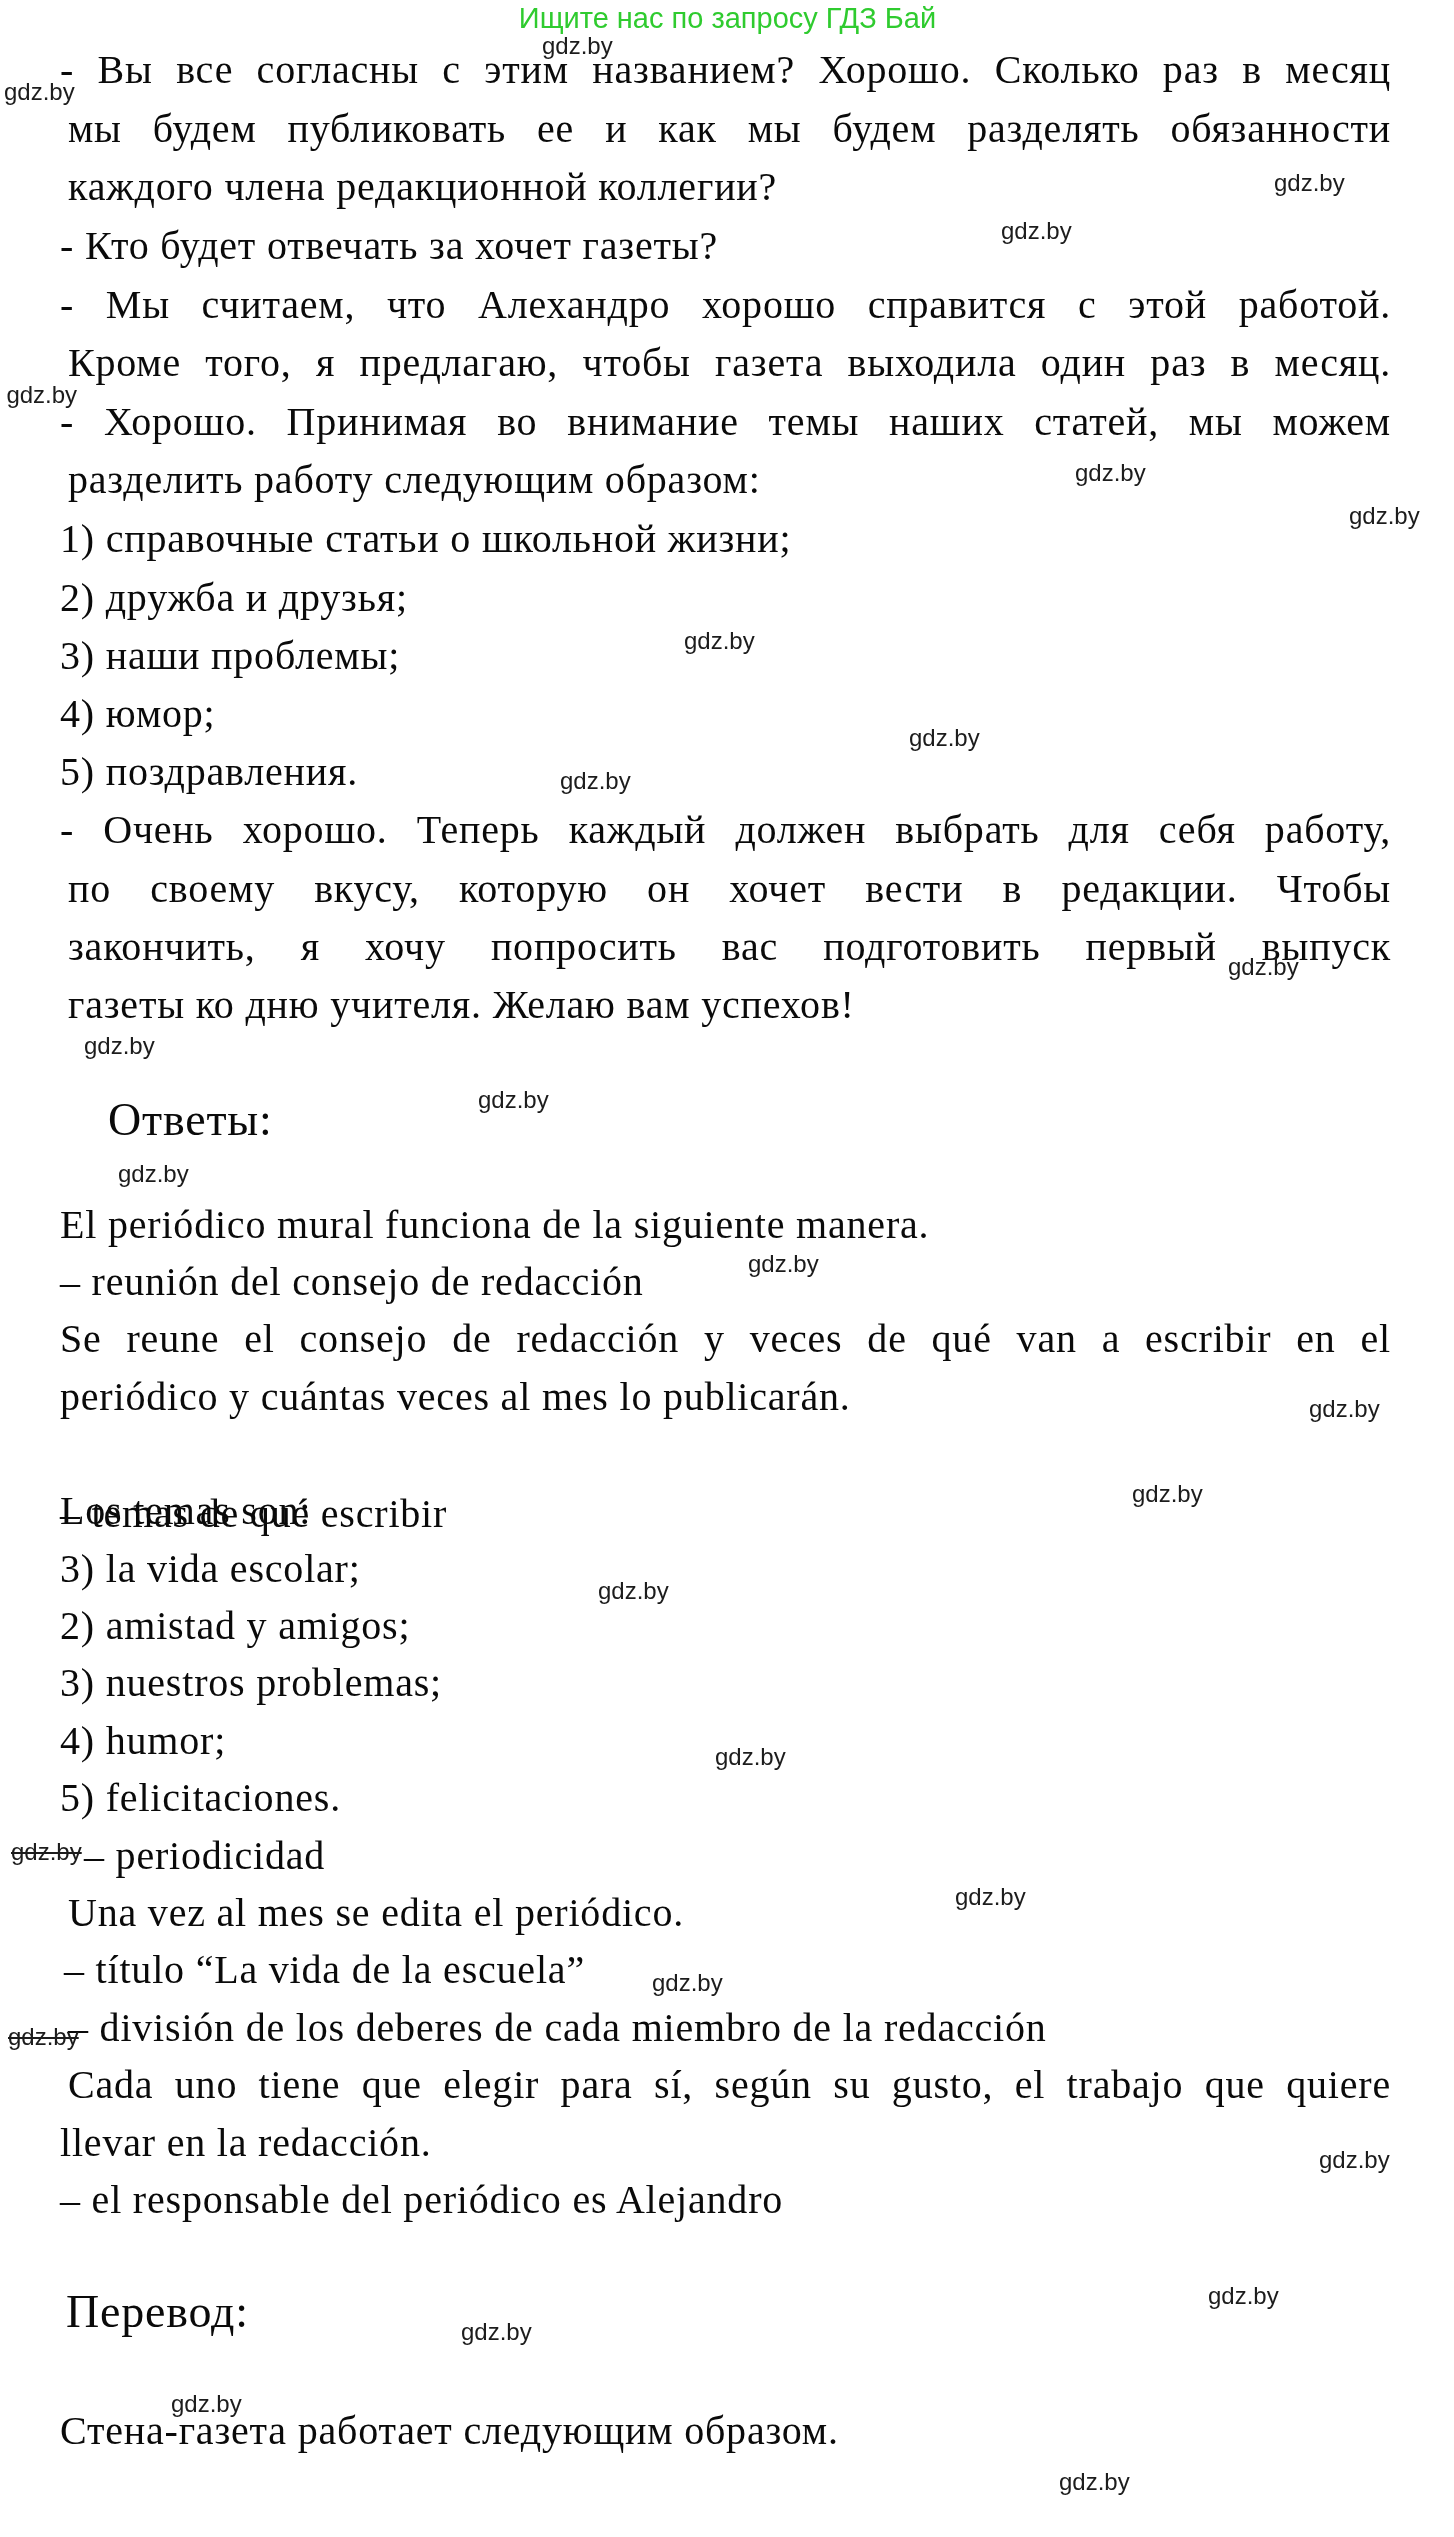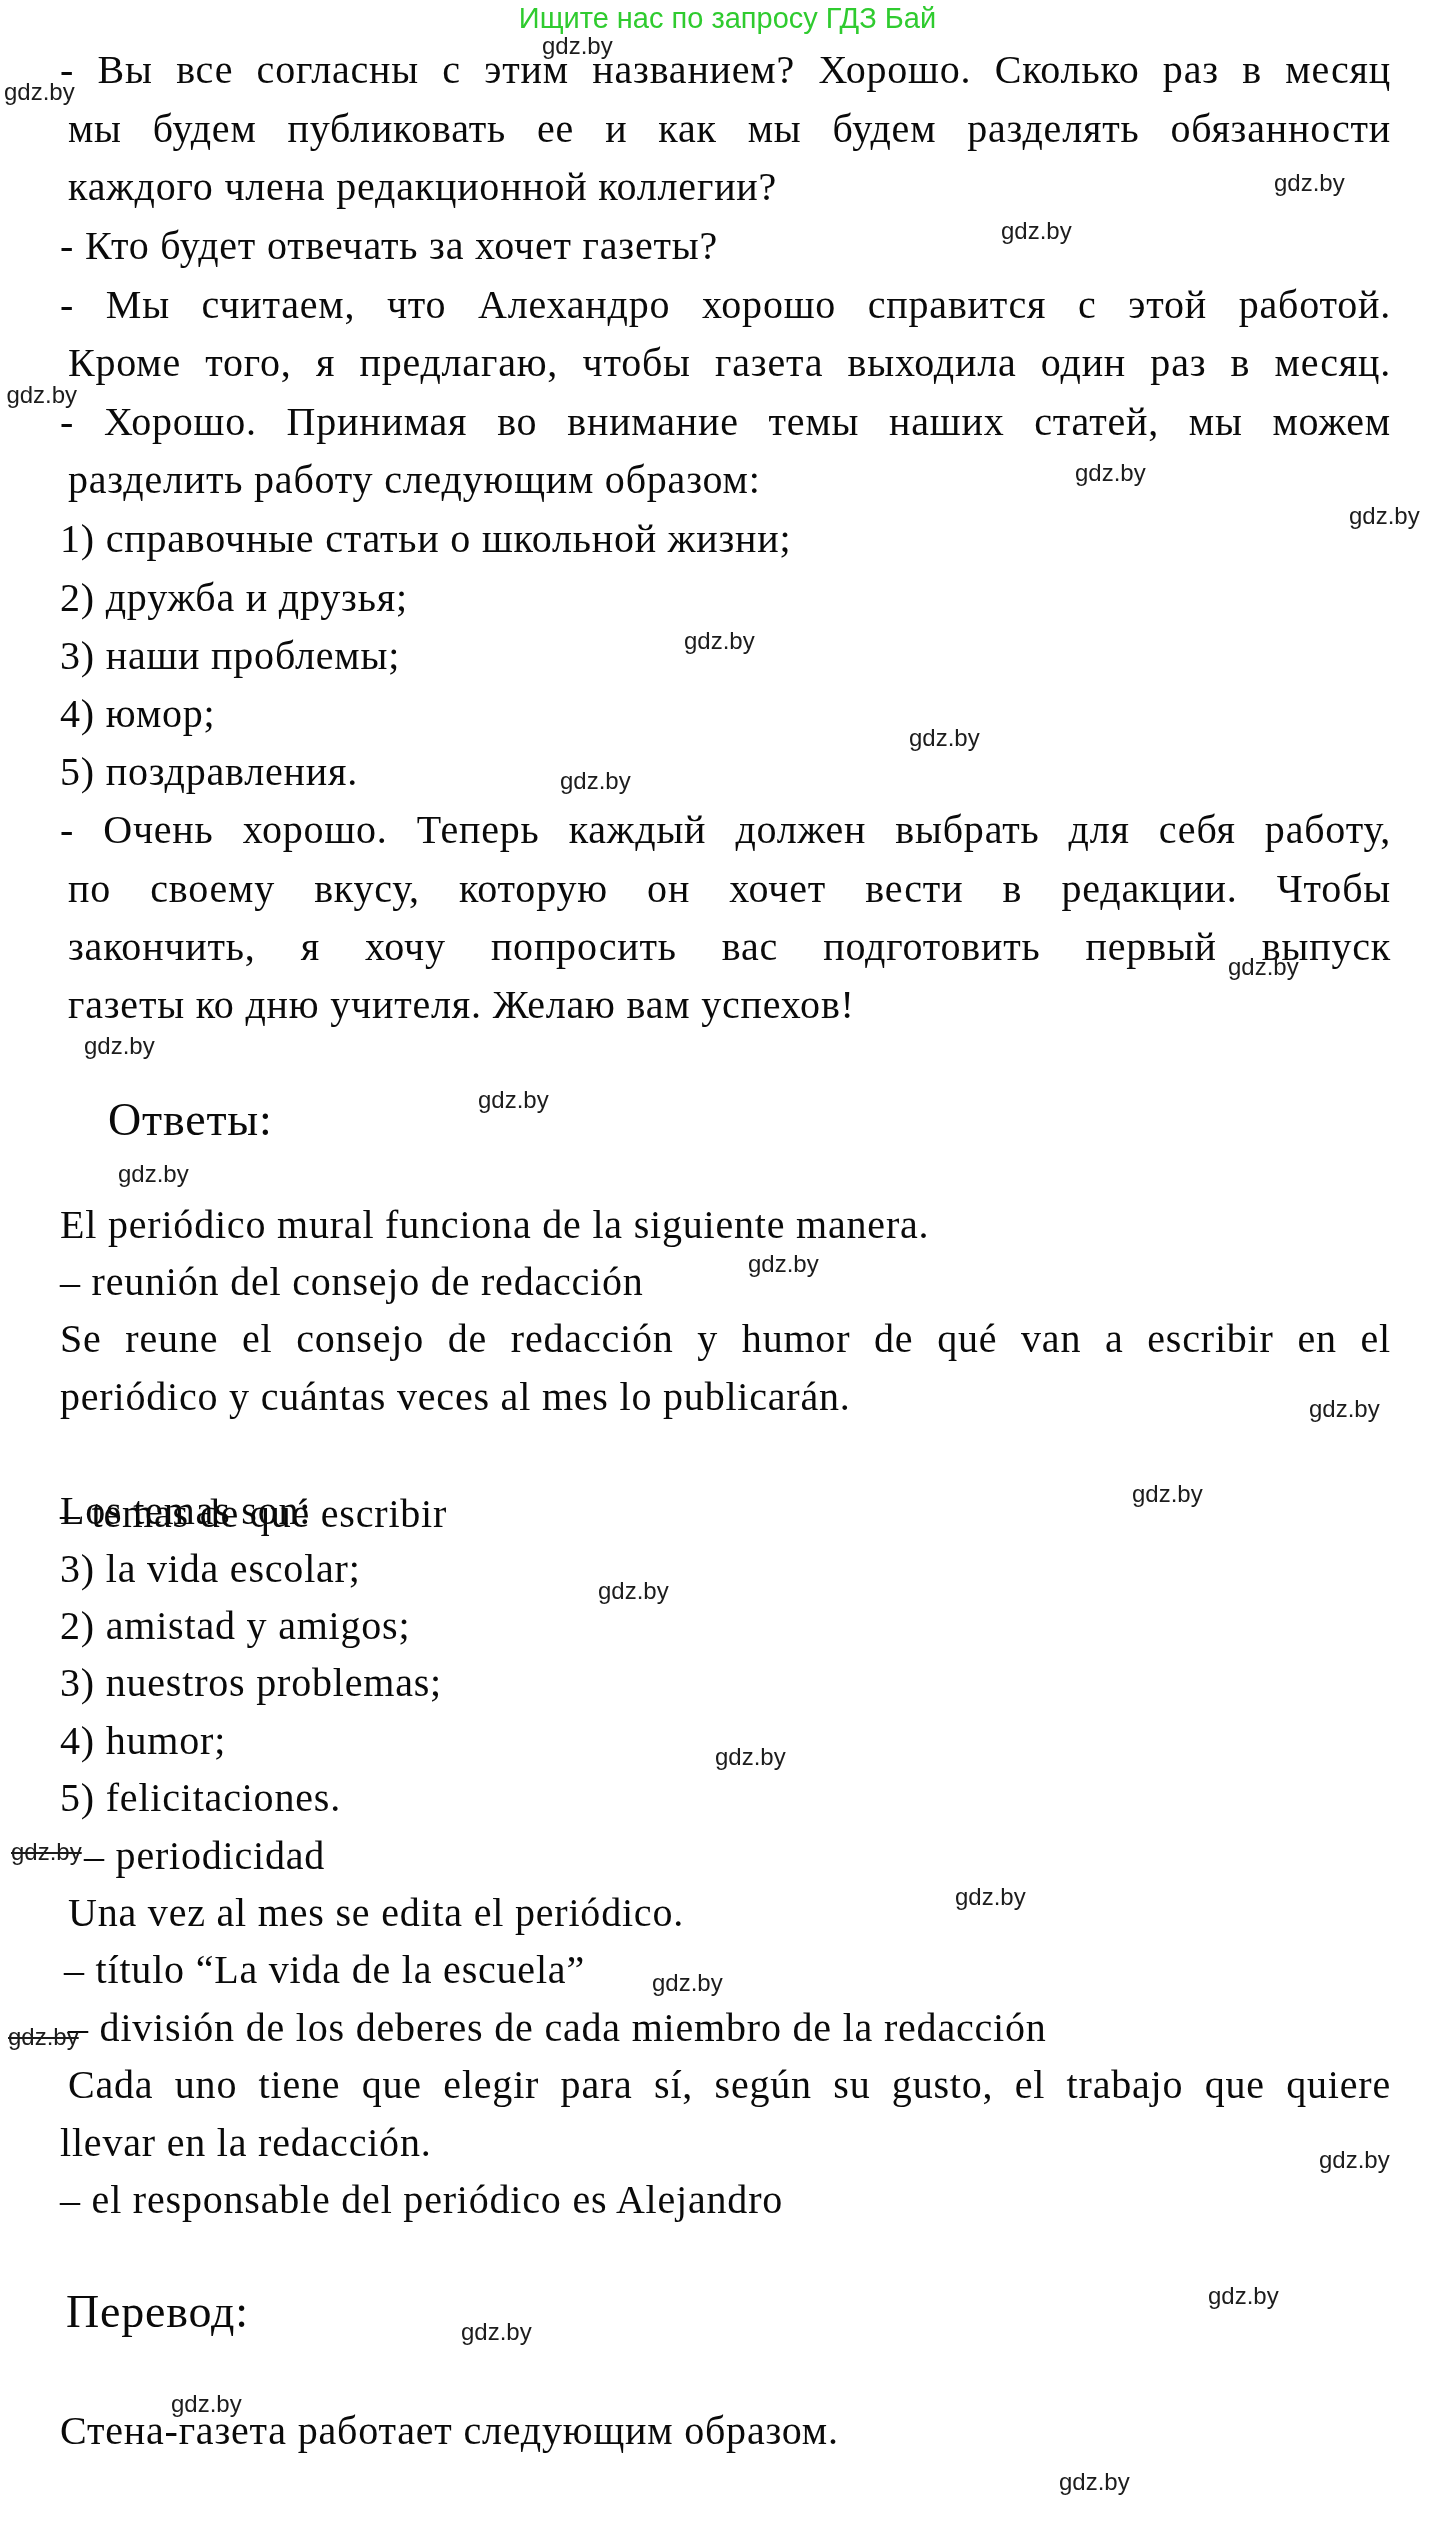--- a/index.html
+++ b/index.html
@@ -76,21 +76,21 @@
       <div class="line" style="left: 60px; top: 634px;">3) наши проблемы;</div>
       <div class="line" style="left: 60px; top: 692px;">4) юмор;</div>
       <div class="line" style="left: 60px; top: 750px;">5) поздравления.</div>
       <div class="line justify" style="left: 60px; top: 808px; width: 1331px;">- Очень хорошо. Теперь каждый должен выбрать для себя работу,</div>
       <div class="line justify" style="left: 68px; top: 867px; width: 1323px;">по своему вкусу, которую он хочет вести в редакции. Чтобы</div>
       <div class="line justify" style="left: 68px; top: 925px; width: 1323px;">закончить, я хочу попросить вас подготовить первый выпуск</div>
       <div class="line" style="left: 68px; top: 983px;">газеты ко дню учителя. Желаю вам успехов!</div>
       <div class="line heading" style="left: 68px; top: 1094px; margin-left: 40px;">Ответы:</div>
       <div class="line" style="left: 60px; top: 1203px;">El periódico mural funciona de la siguiente manera.</div>
       <div class="line" style="left: 60px; top: 1260px;">– reunión del consejo de redacción</div>
-      <div class="line justify" style="left: 60px; top: 1317px; width: 1331px;">Se reune el consejo de redacción y humor de qué van a escribir en el</div>
+      <div class="line justify" style="left: 60px; top: 1317px; width: 1331px;">Se reune el consejo de redacción y veces de qué van a escribir en el</div>
       <div class="line" style="left: 60px; top: 1375px;">periódico y cuántas veces al mes lo publicarán.</div>
       <div class="line" style="left: 60px; top: 1492px;">– temas de qué escribir</div>
       <div class="line" style="left: 60px; top: 1489px;">Los temas son:</div>
       <div class="line" style="left: 60px; top: 1547px;">3) la vida escolar;</div>
       <div class="line" style="left: 60px; top: 1604px;">2) amistad y amigos;</div>
       <div class="line" style="left: 60px; top: 1661px;">3) nuestros problemas;</div>
       <div class="line" style="left: 60px; top: 1719px;">4) humor;</div>
       <div class="line" style="left: 60px; top: 1776px;">5) felicitaciones.</div>
       <div class="line" style="left: 84px; top: 1834px;">– periodicidad</div>
       <div class="line" style="left: 68px; top: 1891px;">Una vez al mes se edita el periódico.</div>

